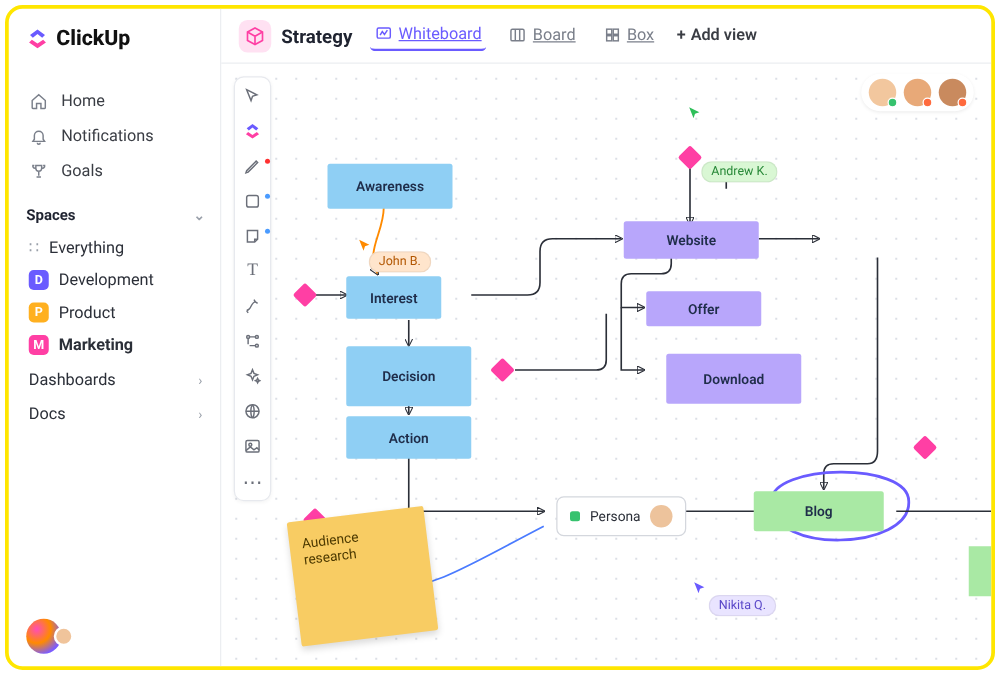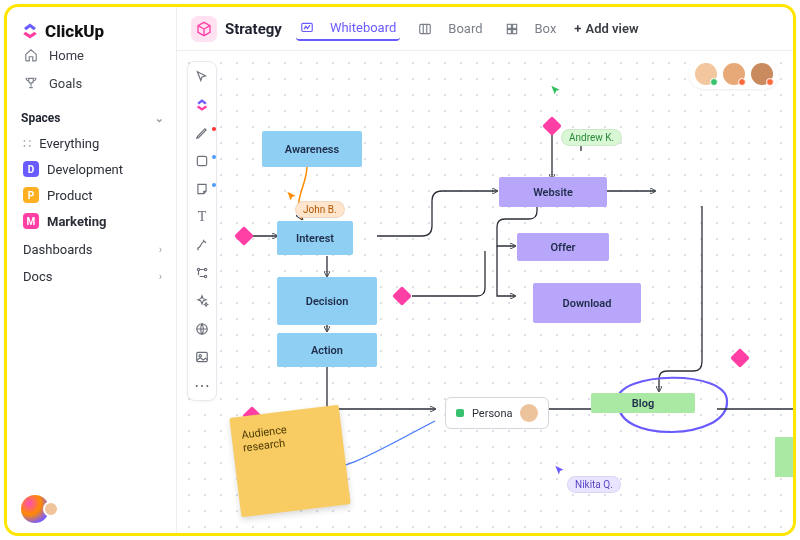--- a/index.html
+++ b/index.html
@@ -1,39 +1,39 @@
 <!DOCTYPE html>
 <html><head>
 <meta charset="utf-8">
 <style>
   * { box-sizing: border-box; margin: 0; padding: 0; font-family: -apple-system, BlinkMacSystemFont, "Segoe UI", Roboto, sans-serif; }
   body { background: #fff; width: 800px; height: 540px; overflow: hidden; position: relative; }
   .frame { position:absolute; inset:4px; border:3px solid #ffe600; border-radius:14px; overflow:hidden; background:#fff; display:flex; }
   
   .sidebar { width:170px; flex:0 0 170px; border-right:1px solid #eceef1; display:flex; flex-direction:column; padding:14px 12px 10px 14px; }
-  .brand { display:flex; align-items:center; gap:6px; font-weight:800; font-size:17px; color:#111; margin-bottom:0;}
+  .brand { display:flex; align-items:center; gap:6px; font-weight:800; font-size:17px; color:#111; margin-bottom:26px;}
   .brand-logo { width:18px; height:18px; }
   .nav-item { display:flex; align-items:center; gap:10px; padding:6px 2px; font-size:13px; color:#3a3d44; cursor:pointer; border-radius:4px;}
   .nav-item .ico { width:16px; height:16px; display:flex; align-items:center; justify-content:center; color:#7a7f8a; font-size:13px;}
   .section-head { display:flex; align-items:center; justify-content:space-between; font-size:12px; font-weight:700; color:#1f2330; margin:14px 0 6px; }
   .chev { color:#9aa0aa; font-size:11px;}
   .space-item { display:flex; align-items:center; gap:8px; padding:5px 2px; font-size:13px; color:#2b2f38; border-radius:6px;}
   .space-item.active { background:#fff; font-weight:700; }
   .badge { width:16px; height:16px; border-radius:4px; display:flex; align-items:center; justify-content:center; color:#fff; font-size:10px; font-weight:700;}
   .sec-row { display:flex; align-items:center; justify-content:space-between; padding:8px 2px 4px; font-size:13px; color:#2b2f38;}
   .user-blob { margin-top:auto; width:28px; height:28px; border-radius:14px; background:radial-gradient(circle at 30% 30%, #ff4db8, #ff8a00 40%, #7b5cff 75%); position:relative;}
   .user-mini { position:absolute; right:-10px; top:6px; width:16px; height:16px; border-radius:50%; background:#f0c49b; border:2px solid #fff;}
   
   .main { flex:1; display:flex; flex-direction:column; position:relative; }
   .topbar { height:44px; display:flex; align-items:center; gap:14px; padding:0 14px; border-bottom:1px solid #eceef1;}
   .space-chip { display:flex; align-items:center; gap:8px; }
   .space-chip .icon-box { width:26px; height:26px; border-radius:7px; background:#ffe1f2; display:flex; align-items:center; justify-content:center;}
   .space-chip .icon-box svg { color:#ff3fa4;}
   .space-title { font-size:15px; font-weight:700; color:#1f2330;}
-  .view { display:flex; align-items:center; gap:16px; font-size:13px; color:#7a7f8a; padding:4px 4px; border-radius:4px;}
+  .view { display:flex; align-items:flex-start; gap:5px; font-size:13px; color:#7a7f8a; padding:4px 4px; border-radius:4px;text-decoration:underline;}
   .view.active { color:#6a5bff; border-bottom:2px solid #6a5bff;}
   .view .vico { width:14px; height:14px; display:flex; align-items:center; justify-content:center;}
   .add-view { font-size:13px; color:#3a3d44; font-weight:600; display:flex; align-items:center; gap:4px;}
   
   .canvas { flex:1; position:relative; background-image: radial-gradient(#dcdfe6 1px, transparent 1px); background-size:16px 16px; background-position: 4px 4px; overflow:hidden;}
   .toolbox { position:absolute; left:10px; top:10px; width:30px; background:#fff; border:1px solid #e7e9ee; border-radius:8px; padding:6px 0; display:flex; flex-direction:column; align-items:center; gap:10px; box-shadow:0 1px 3px rgba(0,0,0,.04);}
   .tb-btn { width:18px; height:18px; display:flex; align-items:center; justify-content:center; color:#6b6f79; cursor:pointer; position:relative;}
   .tb-btn.active { color:#7b5cff;}
   .tb-dot { position:absolute; right:-5px; top:3px; width:4px; height:4px; border-radius:50%;}
   
@@ -78,20 +78,28 @@
       <span class="ico">
           <svg width="14" height="14" viewBox="0 0 24 24" fill="none" stroke="currentColor" stroke-width="2">
             <path d="M3 11l9-8 9 8v10a1 1 0 01-1 1h-5v-7H9v7H4a1 1 0 01-1-1z"></path>
           </svg>
         </span>
       <span>Home</span>
     </div>
     <div class="nav-item">
       <span class="ico">
           <svg width="14" height="14" viewBox="0 0 24 24" fill="none" stroke="currentColor" stroke-width="2">
+            <path d="M18 16v-5a6 6 0 10-12 0v5l-2 3h16zM10 21a2 2 0 004 0"></path>
+          </svg>
+        </span>
+      <span>Notifications</span>
+    </div>
+    <div class="nav-item">
+      <span class="ico">
+          <svg width="14" height="14" viewBox="0 0 24 24" fill="none" stroke="currentColor" stroke-width="2">
             <path d="M8 4h8v4a4 4 0 01-8 0zM6 4H4v2a4 4 0 004 2M18 4h2v2a4 4 0 01-4 2M12 12v6M9 20h6"></path>
           </svg>
         </span>
       <span>Goals</span>
     </div>
 
     <div class="section-head">
       <span>Spaces</span>
       <span class="chev">⌄</span>
     </div>
@@ -315,21 +323,21 @@
       <div class="node purple" style="left:322px; top:126px; width:108px; height:30px;">
           <span>Website</span>
         </div>
       <div class="node purple" style="left:340px; top:182px; width:92px; height:28px;">
           <span>Offer</span>
         </div>
       <div class="node purple" style="left:356px; top:232px; width:108px; height:40px;">
           <span>Download</span>
         </div>
 
-      <div class="node green" style="left:414px; top:342px; width:104px; height:20px;">
+      <div class="node green" style="left:426px; top:342px; width:104px; height:32px;">
           <span>Blog</span>
         </div>
 
       <div class="green-strip"></div>
 
       <div class="persona" style="left:268px; top:346px;text-align:center;">
         <span class="dot"></span>
         <span>Persona</span>
         <span class="av"></span>
       </div>

